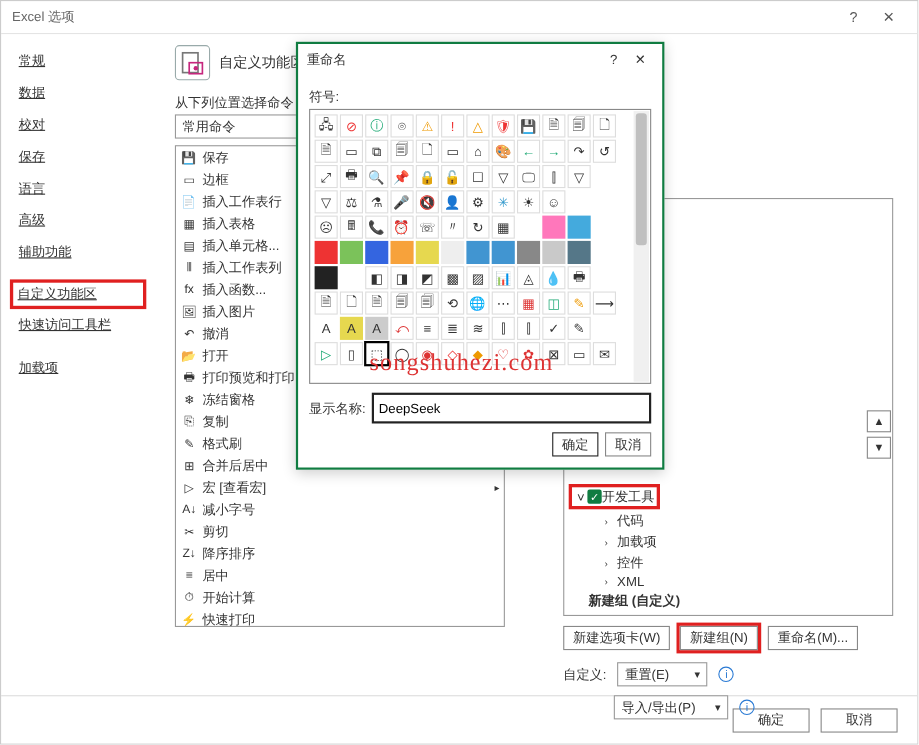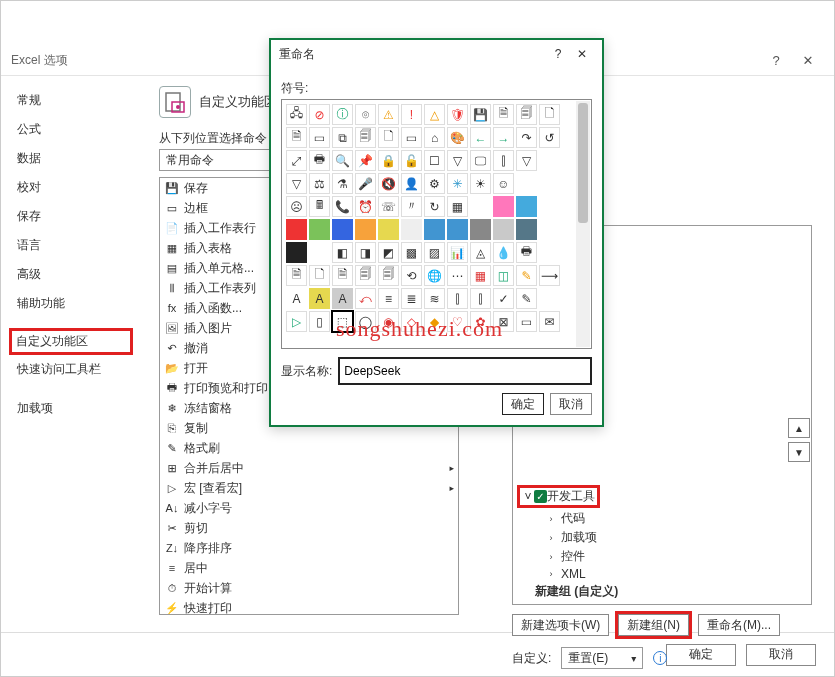--- a/index.html
+++ b/index.html
@@ -1,25 +1,25 @@
 <!DOCTYPE html>
 <html><head>
 <meta charset="utf-8">
 <style>
 * { box-sizing: border-box; margin:0; padding:0; }
 body { font-family: "Microsoft YaHei","Segoe UI",sans-serif; font-size:12px; color:#333; background:#fff; width:835px; height:677px; overflow:hidden; position:relative; }
 
 
 .opt-dialog { position:absolute; left:0; top:0; width:835px; height:677px; border:1px solid #ccc; background:#fff; display:flex; flex-direction:column; }
-.opt-title { height:30px; display:flex; align-items:center; padding:0 10px; color:#666; border-bottom:1px solid #e4e4e4;margin-top:45px; }
+.opt-title { height:30px; display:flex; align-items:center; padding:0 10px; color:#666; border-bottom:1px solid #e4e4e4; }
 .opt-title .sp { flex:1; }
 .opt-title .wbtn { width:32px; height:30px; display:flex; align-items:center; justify-content:center; color:#555; font-size:13px; }
 
 .opt-body { flex:1; display:flex; }
-.sidebar { width:140px; padding:10px 8px; display:flex; flex-direction:column; gap:0; }
+.sidebar { width:140px; padding:10px 8px; display:flex; flex-direction:column; gap:0;text-decoration:underline; }
 .side-item { padding:6px 8px; cursor:pointer; }
 .side-sep { height:10px; }
 .red-box1 { border:3px solid #e02020; padding:2px 4px; }
 
 .main-area { flex:1; position:relative; padding:10px 18px; }
 .heading-row { display:flex; align-items:center; gap:8px; margin-bottom:12px; }
 .heading-icon { width:32px; height:32px; border:1px solid #9aa; border-radius:4px; display:flex; align-items:center; justify-content:center; }
 .heading-icon svg { width:24px; height:24px; }
 .heading-text { font-size:13px; }
 
@@ -86,21 +86,20 @@
 <div class="opt-dialog">
   <div class="opt-title">
     <span>Excel 选项</span>
     <span class="sp"></span>
     <span class="wbtn">?</span>
     <span class="wbtn">✕</span>
   </div>
   <div class="opt-body">
     <div class="sidebar" id="sidebar">
         <div class="side-item">常规</div>
-        <div class="side-item">公式</div>
         <div class="side-item">数据</div>
         <div class="side-item">校对</div>
         <div class="side-item">保存</div>
         <div class="side-item">语言</div>
         <div class="side-item">高级</div>
         <div class="side-item">辅助功能</div>
         <div class="side-sep"></div>
         <div class="red-box1">自定义功能区</div>
         <div class="side-item">快速访问工具栏</div>
         <div class="side-sep"></div>

